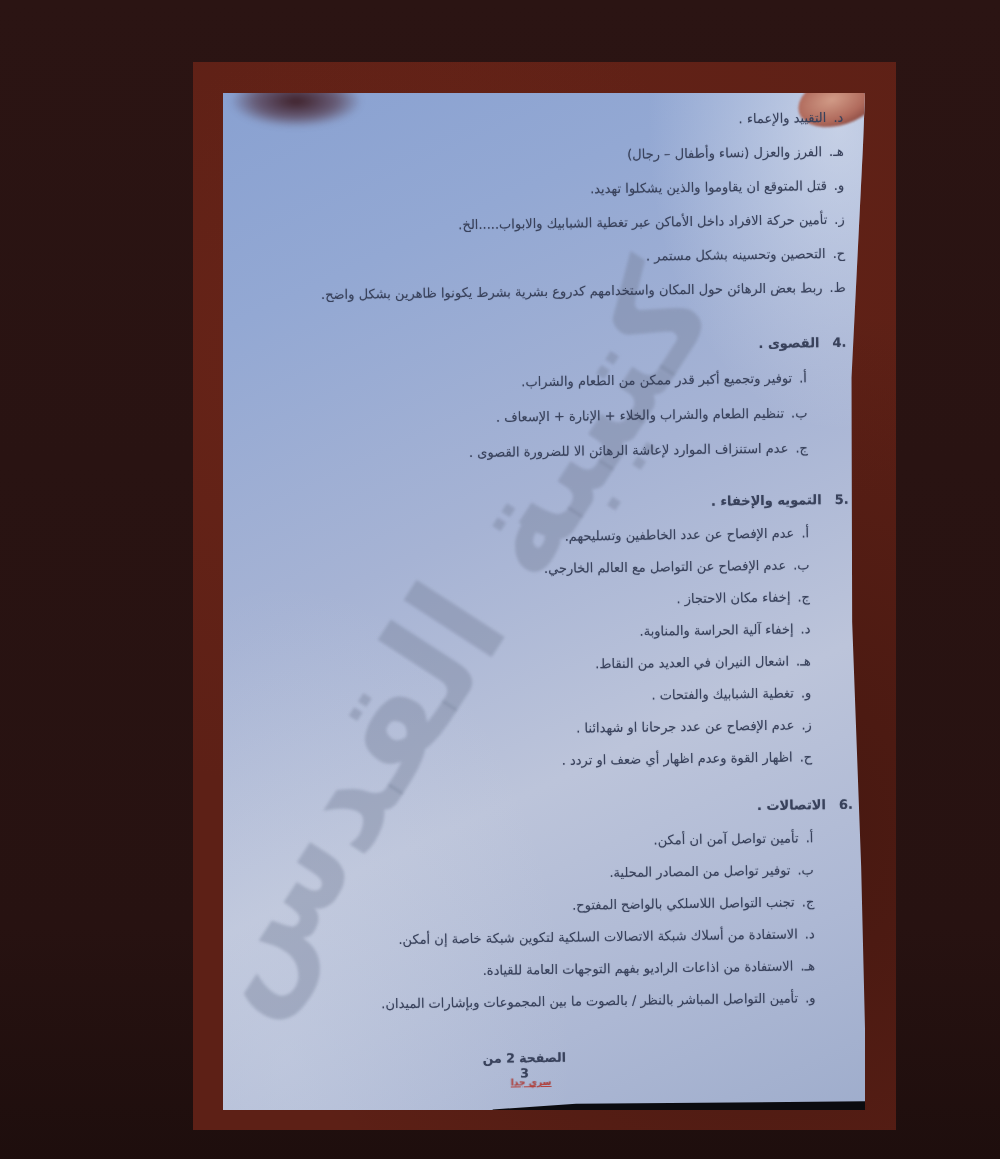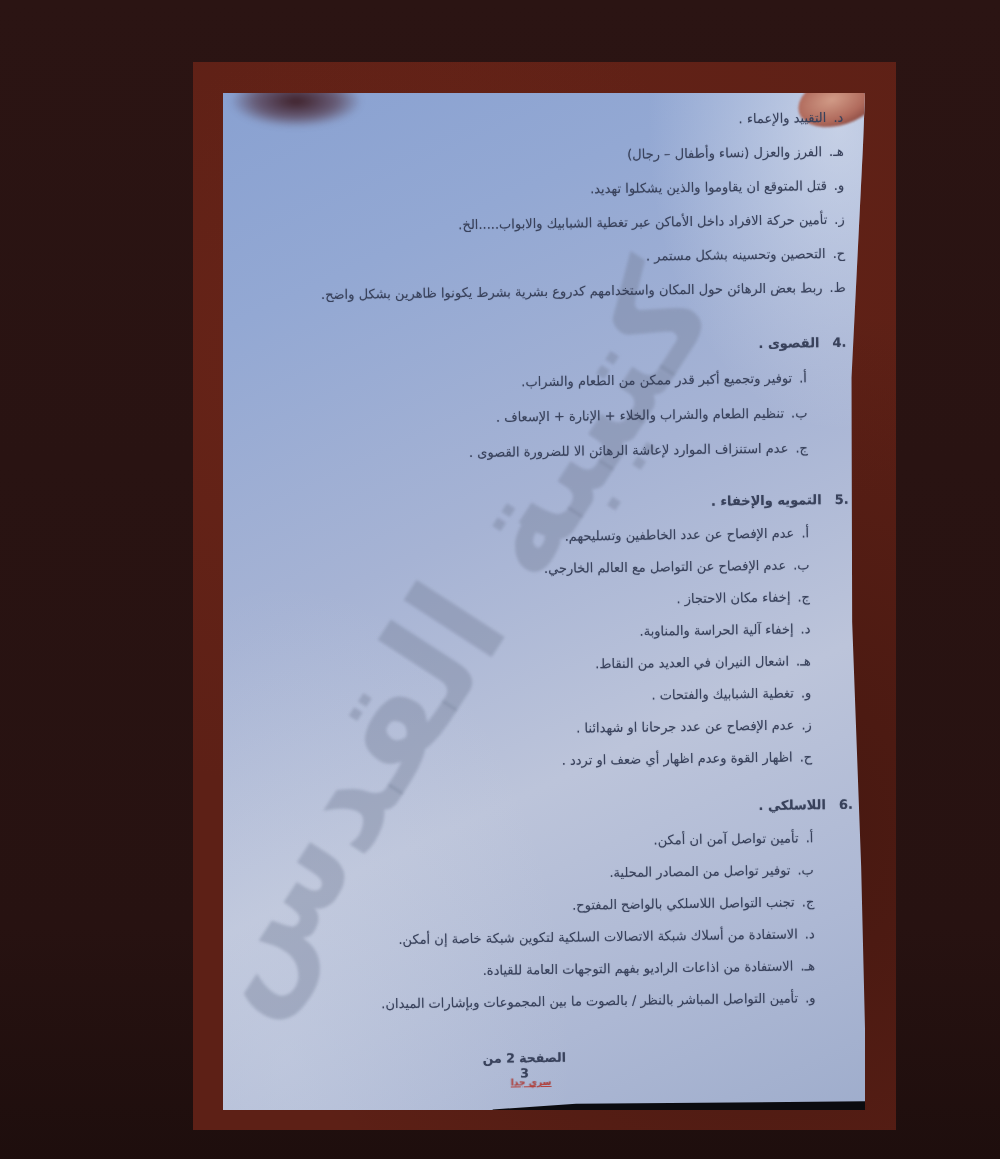--- a/index.html
+++ b/index.html
@@ -126,21 +126,21 @@
               <div class="line item-line"><span class="item-letter">أ.</span><span class="item-text">عدم الإفصاح عن عدد الخاطفين وتسليحهم.</span></div>
               <div class="line item-line"><span class="item-letter">ب.</span><span class="item-text">عدم الإفصاح عن التواصل مع العالم الخارجي.</span></div>
               <div class="line item-line"><span class="item-letter">ج.</span><span class="item-text">إخفاء مكان الاحتجاز .</span></div>
               <div class="line item-line"><span class="item-letter">د.</span><span class="item-text">إخفاء آلية الحراسة والمناوبة.</span></div>
               <div class="line item-line"><span class="item-letter">هـ.</span><span class="item-text">اشعال النيران في العديد من النقاط.</span></div>
               <div class="line item-line"><span class="item-letter">و.</span><span class="item-text">تغطية الشبابيك والفتحات .</span></div>
               <div class="line item-line"><span class="item-letter">ز.</span><span class="item-text">عدم الإفصاح عن عدد جرحانا او شهدائنا .</span></div>
               <div class="line item-line"><span class="item-letter">ح.</span><span class="item-text">اظهار القوة وعدم اظهار أي ضعف او تردد .</span></div>
             </section>
             <section class="sec sec-2">
-              <div class="line sec-header-line"><span class="sec-num">6.</span><span class="item-text">اللاسلكي .</span></div>
+              <div class="line sec-header-line"><span class="sec-num">6.</span><span class="item-text">الاتصالات .</span></div>
               <div class="line item-line"><span class="item-letter">أ.</span><span class="item-text">تأمين تواصل آمن ان أمكن.</span></div>
               <div class="line item-line"><span class="item-letter">ب.</span><span class="item-text">توفير تواصل من المصادر المحلية.</span></div>
               <div class="line item-line"><span class="item-letter">ج.</span><span class="item-text">تجنب التواصل اللاسلكي بالواضح المفتوح.</span></div>
               <div class="line item-line"><span class="item-letter">د.</span><span class="item-text">الاستفادة من أسلاك شبكة الاتصالات السلكية لتكوين شبكة خاصة إن أمكن.</span></div>
               <div class="line item-line"><span class="item-letter">هـ.</span><span class="item-text">الاستفادة من اذاعات الراديو بفهم التوجهات العامة للقيادة.</span></div>
               <div class="line item-line"><span class="item-letter">و.</span><span class="item-text">تأمين التواصل المباشر بالنظر / بالصوت ما بين المجموعات وبإشارات الميدان.</span></div>
             </section>
           </div>
 
         <div class="footer-page">الصفحة 2 من 3</div>

